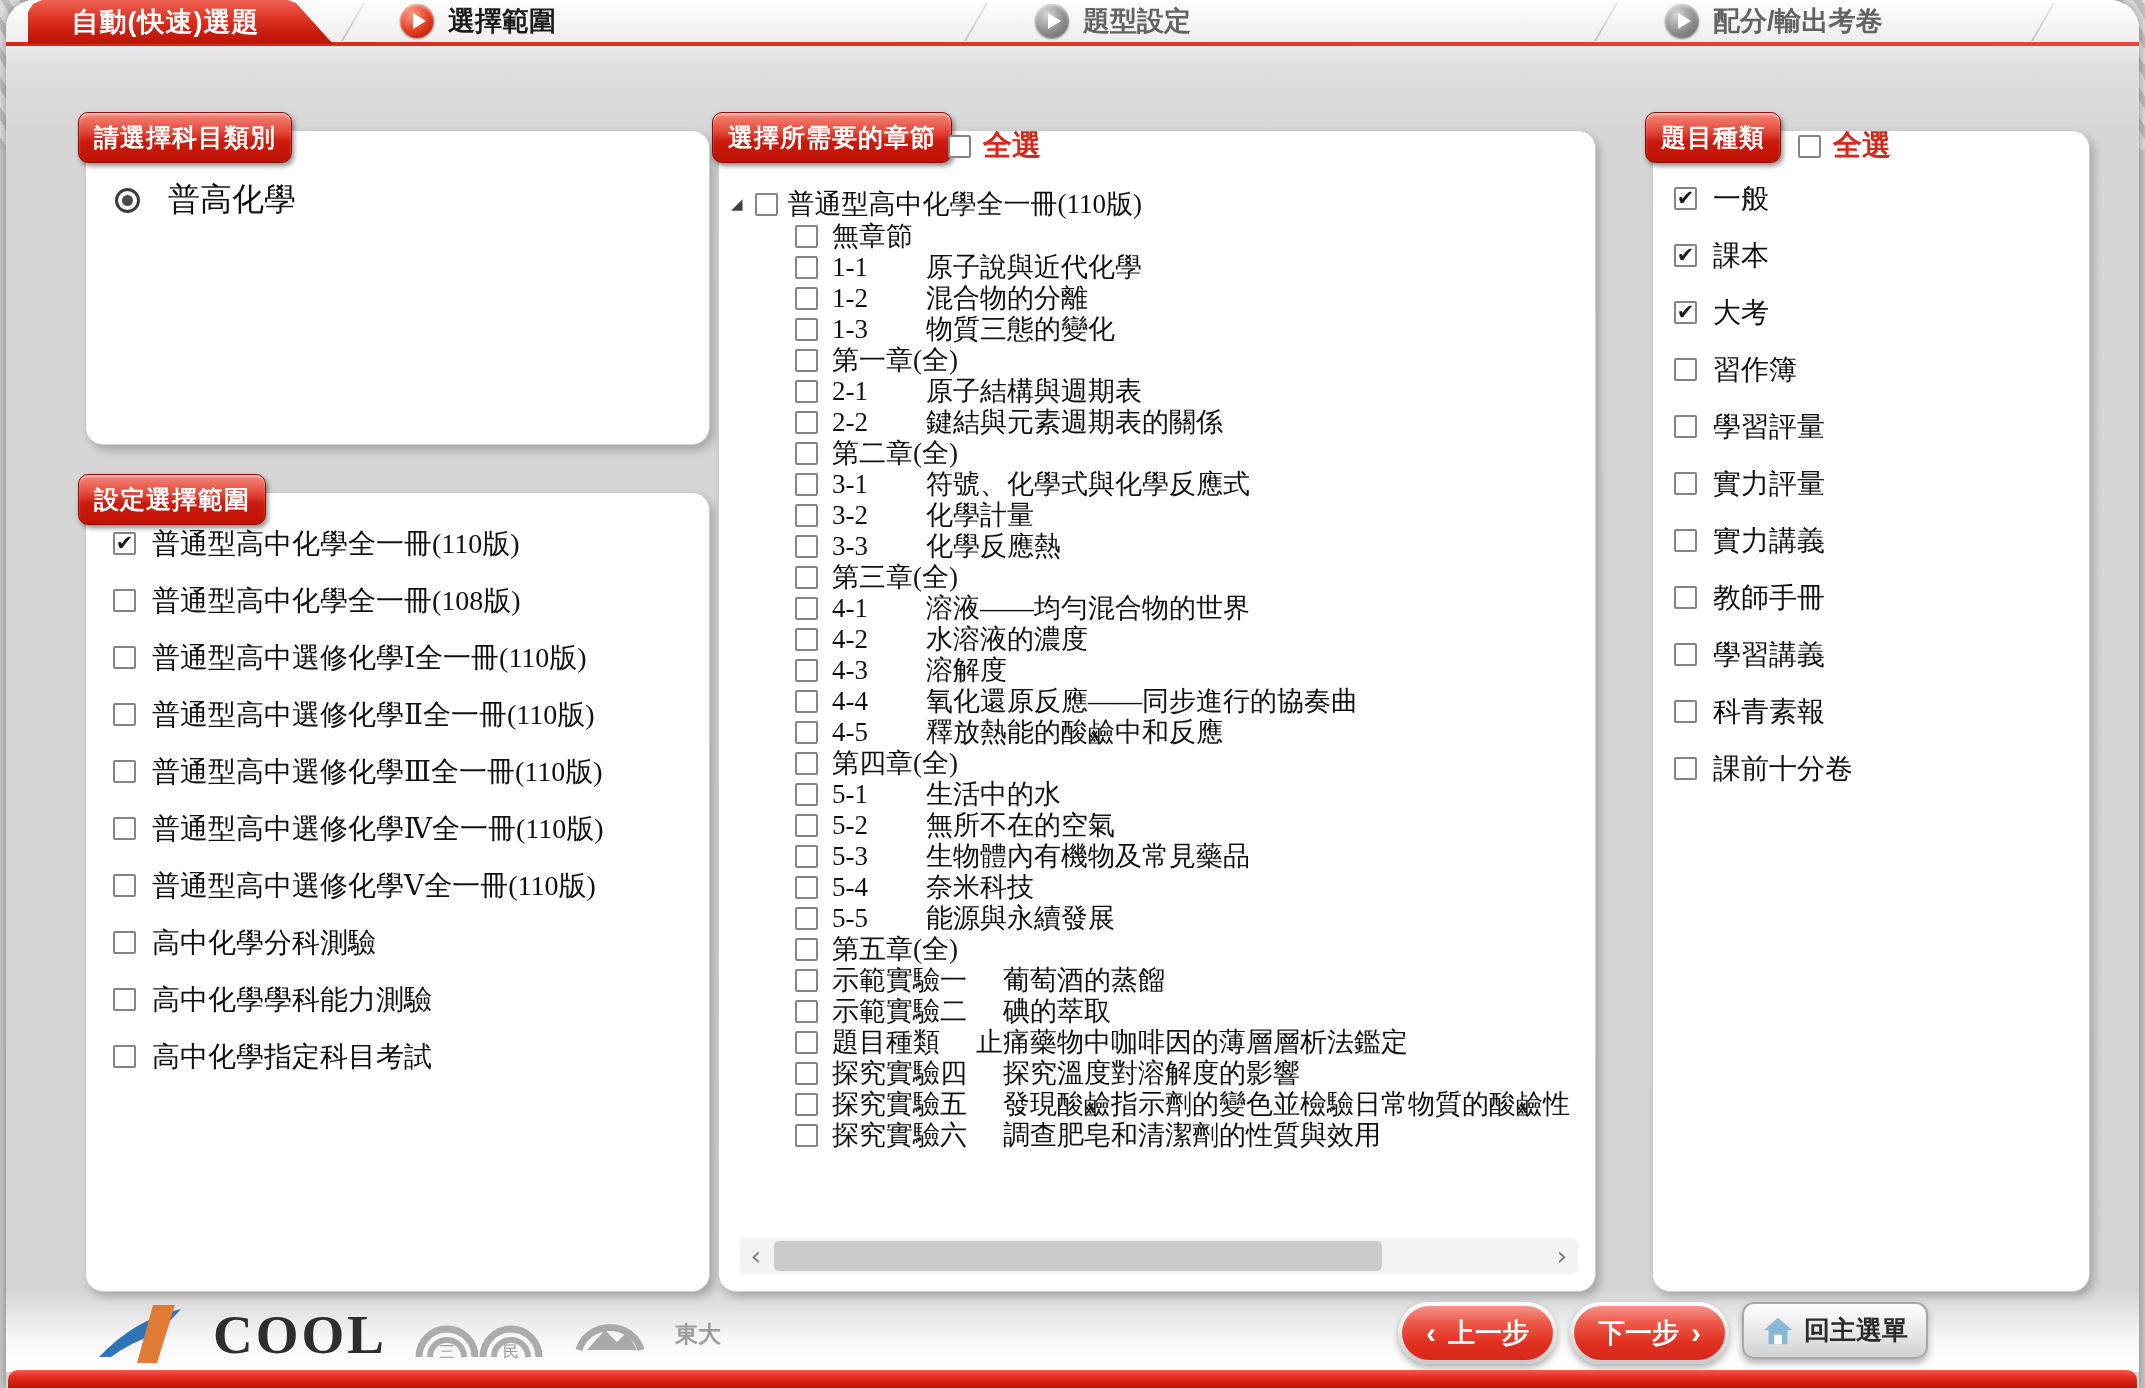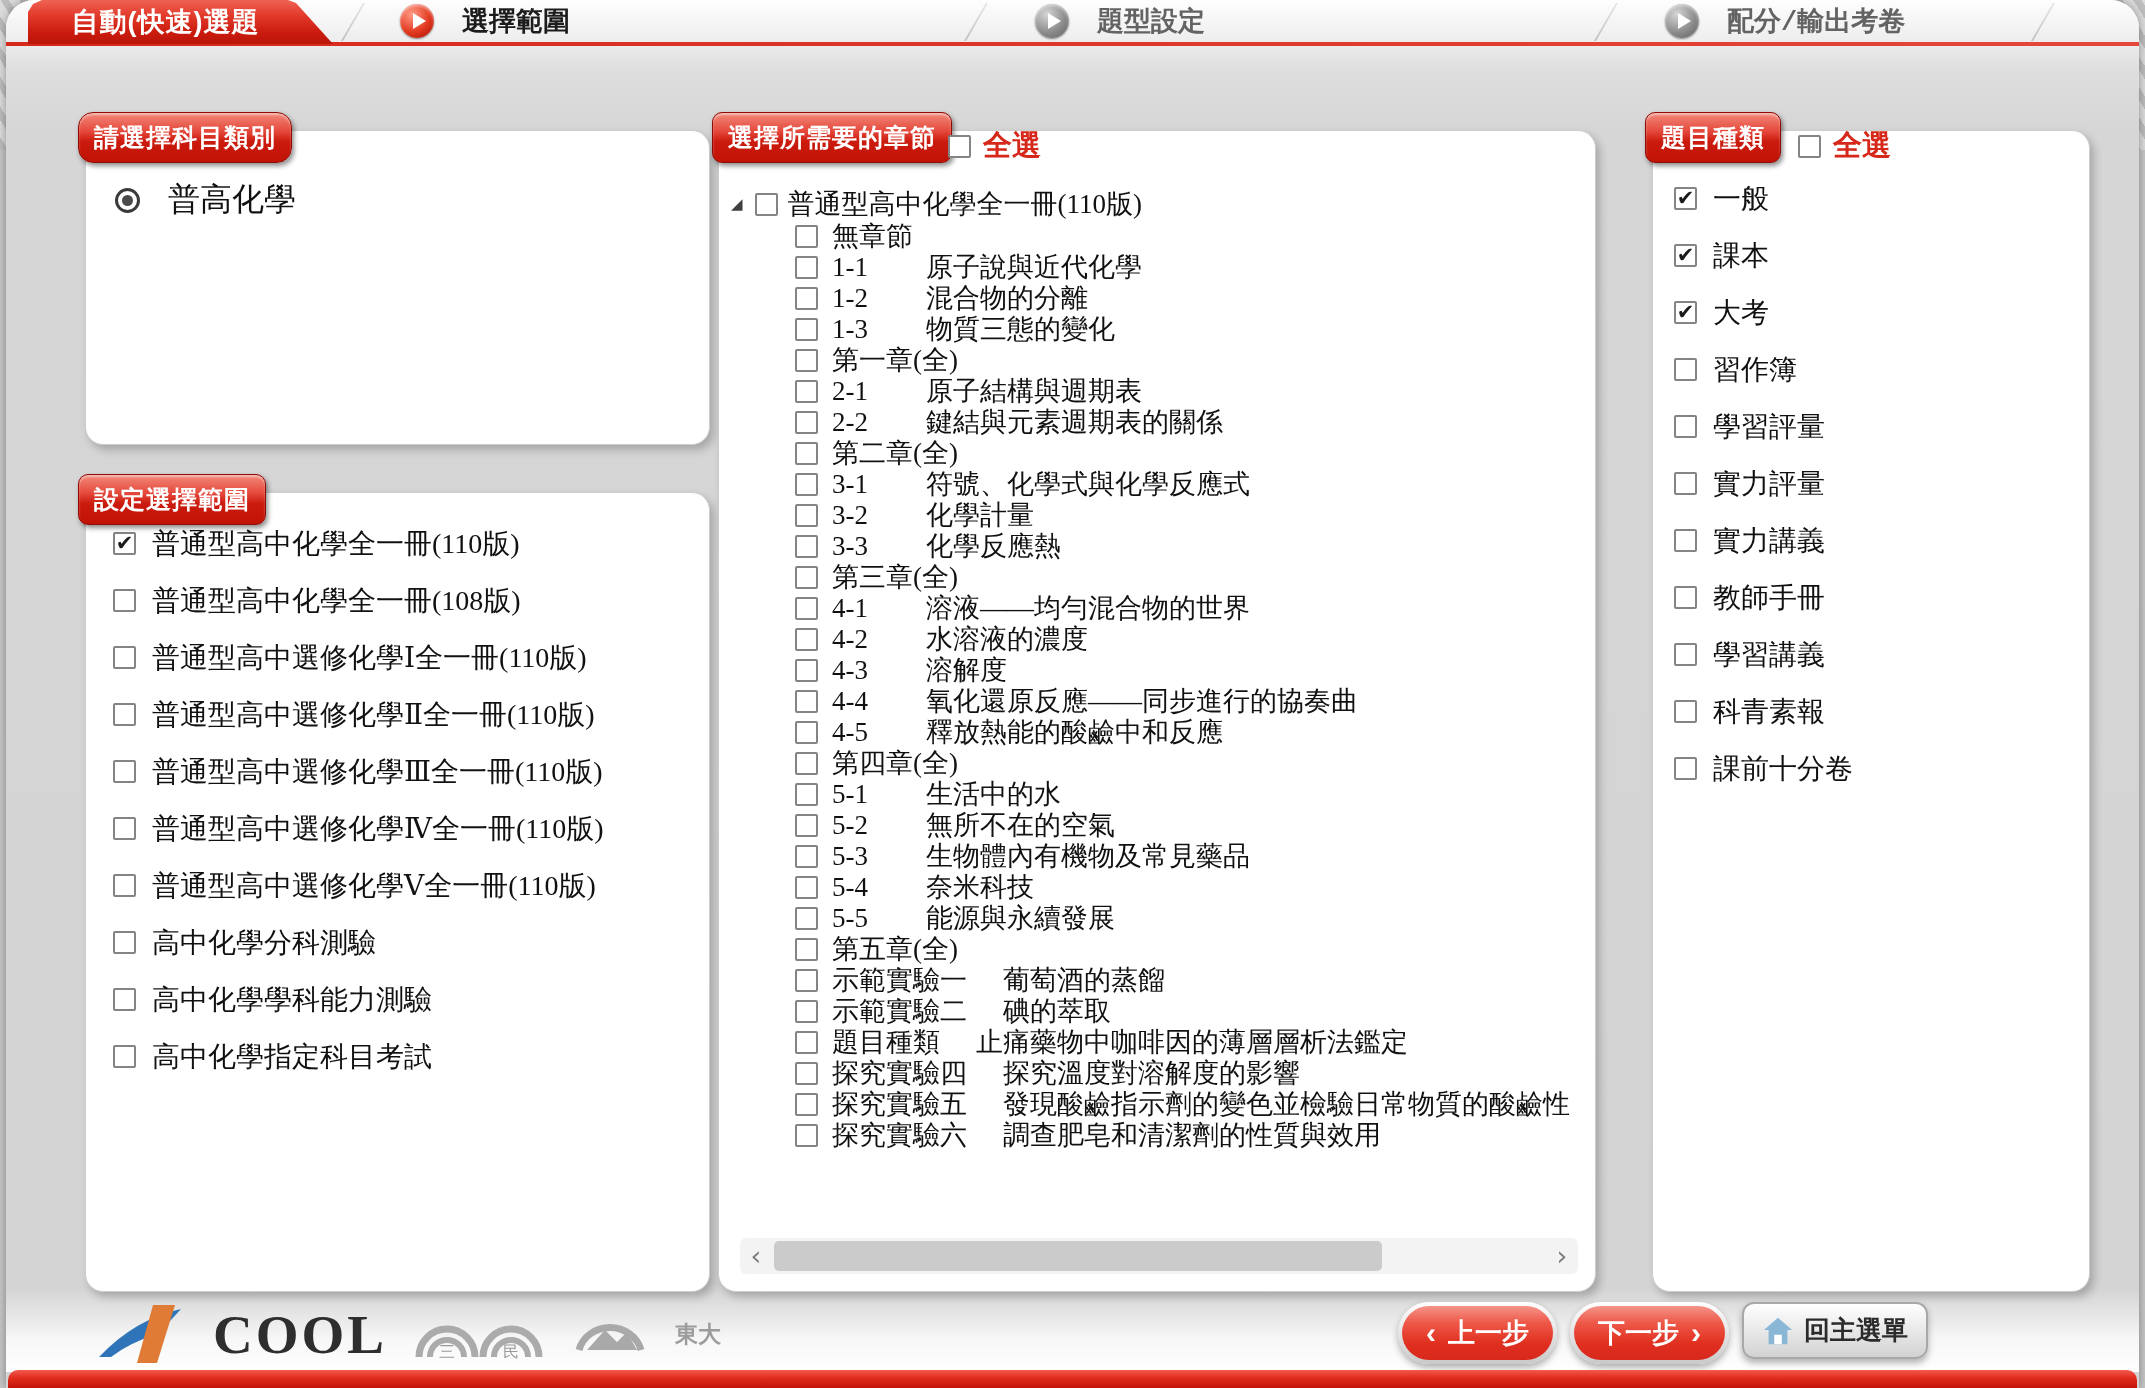--- a/index.html
+++ b/index.html
@@ -25,43 +25,43 @@
   .red-line { position:absolute; left:6px; right:6px; top:42px; height:4px;
     background:linear-gradient(90deg,#d6281a,#e4473a); z-index:4; }
   .tab-active {
     position:absolute; left:28px; top:0; width:305px; height:44px; z-index:5;
     background:linear-gradient(180deg,#ef6354 0%,#e23a2b 35%,#c91b0e 75%,#bb150a 100%);
     clip-path:polygon(0 44px,0 12px,5px 4px,14px 0,260px 0,268px 3px,305px 44px);
     display:flex; align-items:center; justify-content:center;
     color:#fff; font-family:"Liberation Sans","DejaVu Sans",sans-serif;
     font-weight:bold; font-size:27px; padding-right:30px; letter-spacing:1px;
   }
-  .step { position:absolute; top:0; height:42px; display:flex; align-items:center; gap:28px; z-index:3;
-    font-family:Liberation Mono, monospace; font-weight:bold; font-size:27px; }
+  .step { position:absolute; top:0; height:42px; display:flex; align-items:center; gap:14px; z-index:3;
+    font-family:Liberation Sans, sans-serif; font-weight:bold; font-size:27px; }
   .pcirc { width:34px; height:34px; border-radius:50%; display:flex; align-items:center; justify-content:center;
     box-shadow:inset 0 2px 3px rgba(255,255,255,.55), 0 1px 2px rgba(0,0,0,.45); }
   .pcirc .tri { width:0; height:0; border-left:13px solid #fff; border-top:8px solid transparent; border-bottom:8px solid transparent; margin-left:4px; }
   .pcirc.red  { background:radial-gradient(circle at 35% 30%,#ff9a85,#e23a20 55%,#a30c02); }
   .pcirc.gray { background:radial-gradient(circle at 35% 30%,#d6d6d6,#8d8d8d 55%,#5c5c5c); }
   .step .lab-dark { color:#1c1c1c; } .step .lab-gray { color:#636363; }
   .sep { position:absolute; top:3px; width:2px; height:38px; background:linear-gradient(180deg,#e6e6e6,#bfbfbf);
     transform:skewX(-30deg); z-index:2; }
   
   .panel { position:absolute; background:#fff; border:1px solid #cdcdcd; border-radius:18px;
     box-shadow:4px 5px 9px rgba(0,0,0,.22); z-index:2; }
   #panel-subject { left:85px;  top:130px; width:625px; height:315px; }
   #panel-range   { left:85px;  top:492px; width:625px; height:800px; }
   #panel-chapter { left:718px; top:130px; width:878px; height:1162px; overflow:hidden; }
   #panel-types   { left:1652px;top:130px; width:438px; height:1162px; }
   .badge { position:absolute; z-index:6; color:#fff;
     font-family:"Liberation Sans","DejaVu Sans",sans-serif; font-weight:bold; font-size:25px;
     padding:8px 15px; border-radius:10px; border:1px solid #8e0c05; letter-spacing:1px;
     background:linear-gradient(180deg,#f2897b 0%,#e4473a 38%,#cb1b0e 58%,#c01205 100%);
     box-shadow:2px 3px 5px rgba(0,0,0,.45), inset 0 2px 2px rgba(255,255,255,.45); }
-  #badge-subject { left:78px;  top:112px;border-radius:15px; }
+  #badge-subject { left:78px;  top:112px; }
   #badge-range   { left:78px;  top:474px; }
   #badge-chapter { left:712px; top:112px; }
   #badge-types   { left:1645px;top:112px; }
   
   .cb { width:23px; height:23px; min-width:23px; border:2px solid #848484; background:#fff; border-radius:2px;
     display:inline-flex; align-items:center; justify-content:center;
     font-family:"DejaVu Sans","Liberation Sans",sans-serif; font-size:21px; font-weight:bold; color:#1a1a1a; line-height:1; }
   .radio { width:25px; height:25px; border-radius:50%; border:3px solid #3a3a3a; background:#fff;
     display:inline-flex; align-items:center; justify-content:center; }
   .radio .dot { width:11px; height:11px; border-radius:50%; background:#4a4a4a; }

